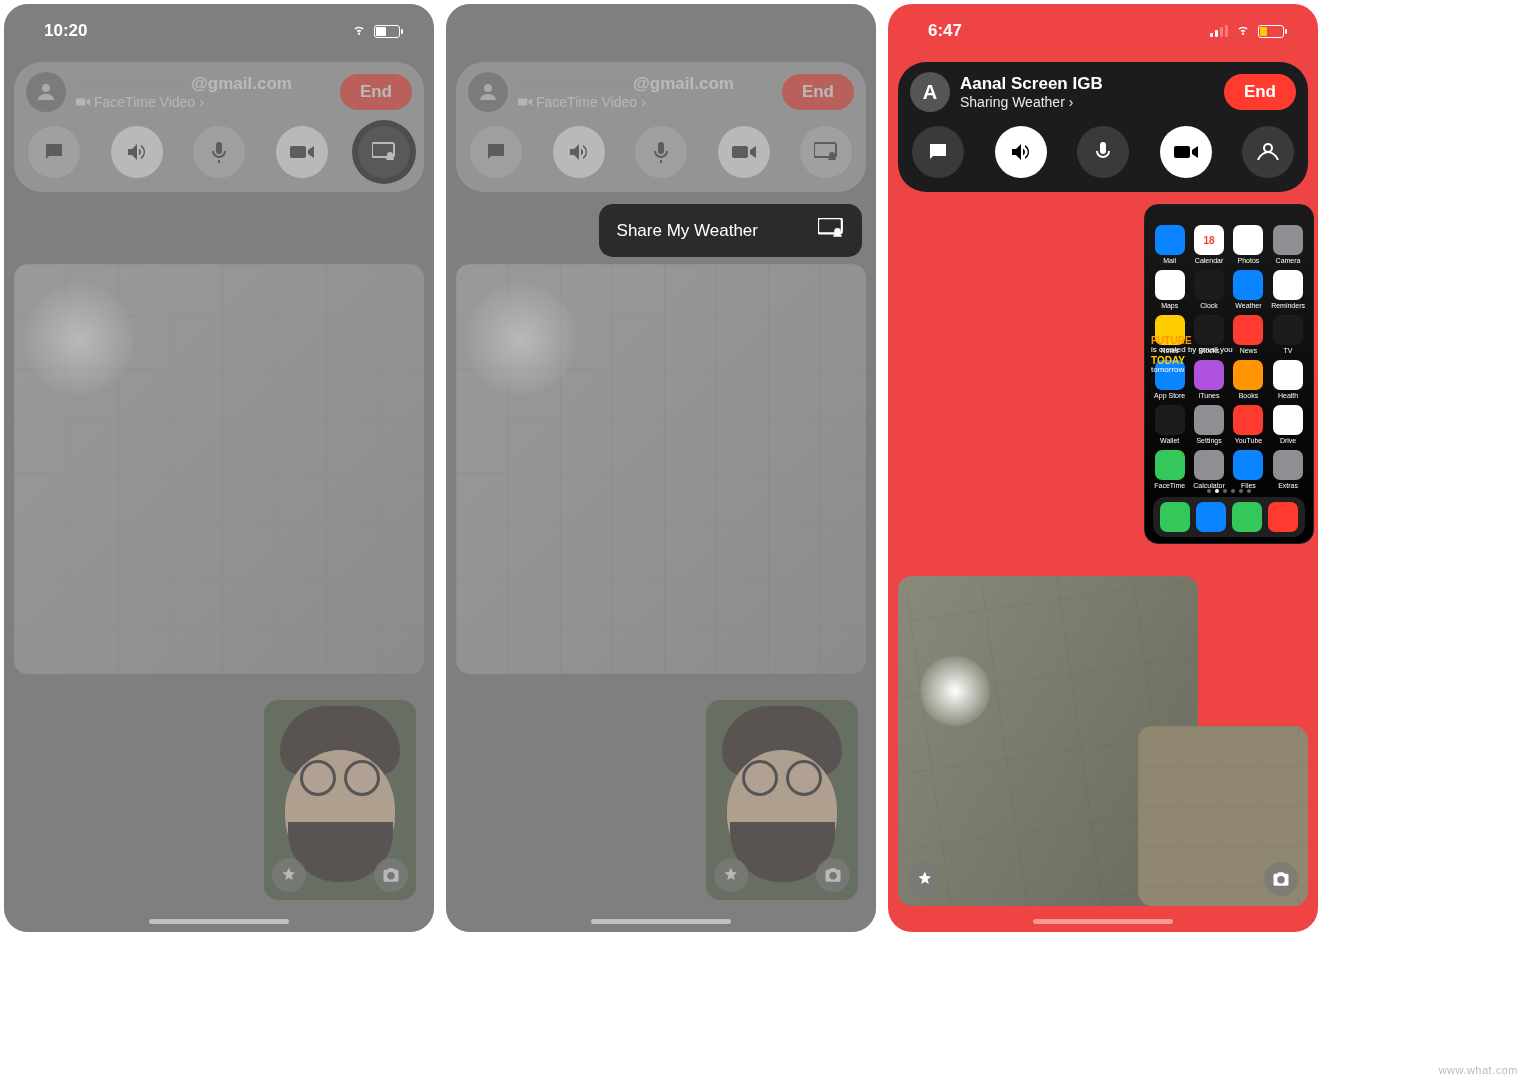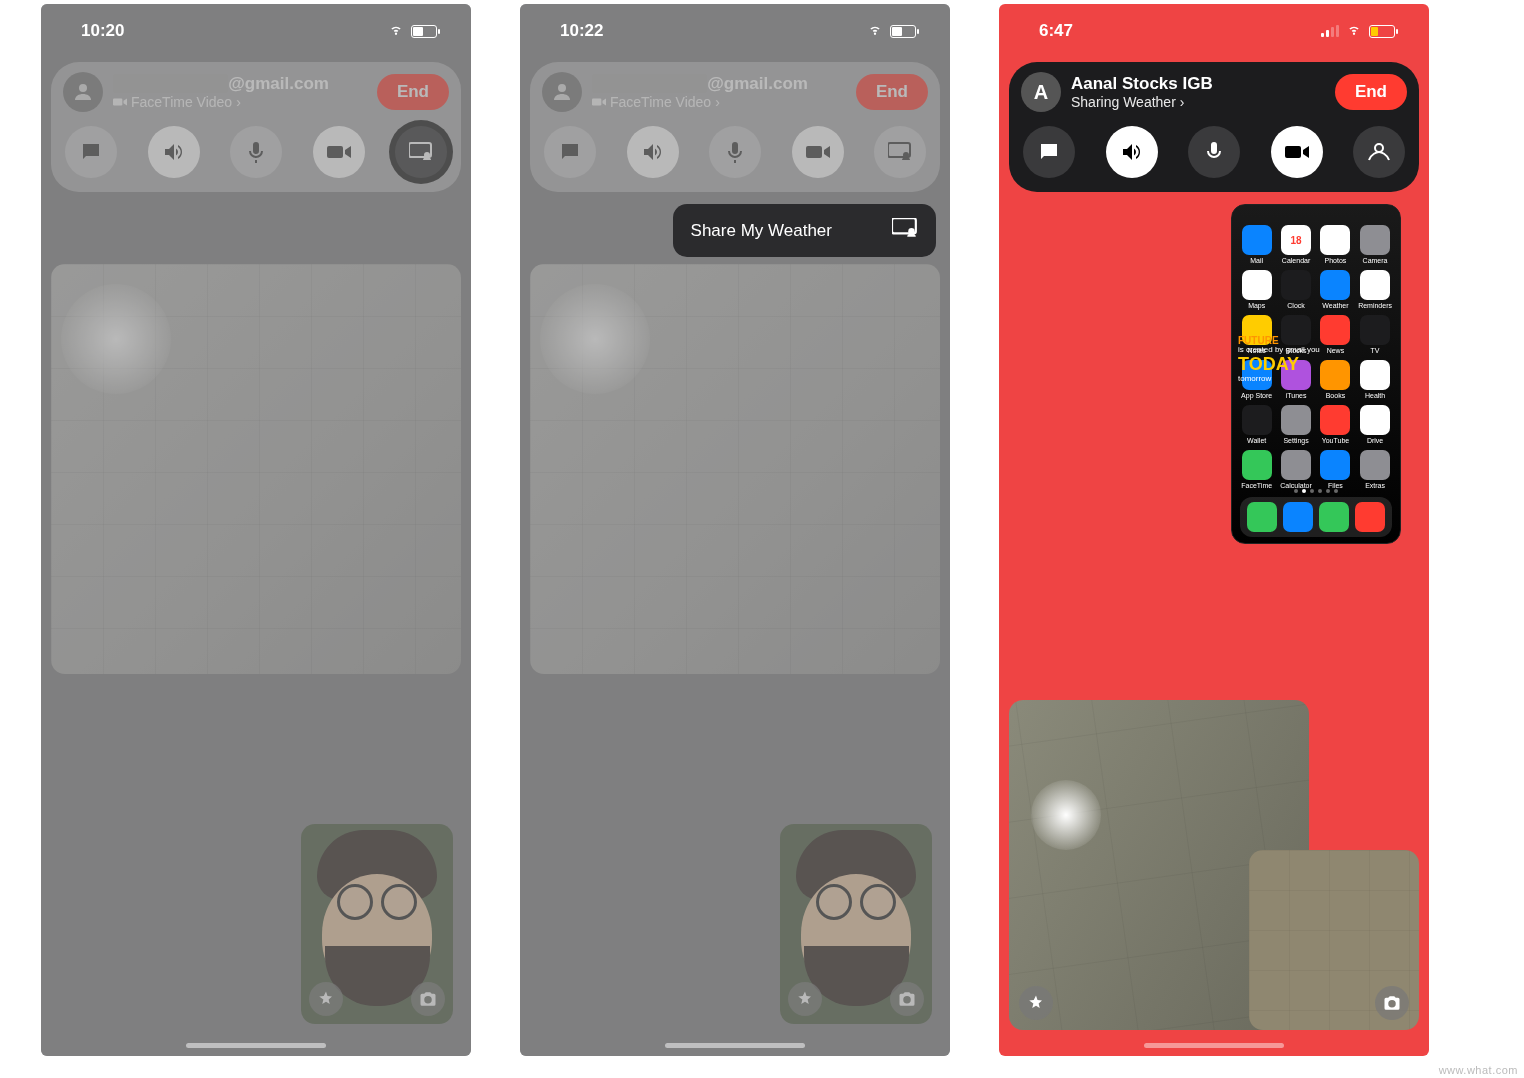--- a/index.html
+++ b/index.html
@@ -1,18 +1,18 @@
 <!DOCTYPE html>
 <html><head>
 <meta charset="utf-8">
 <style>
   * { box-sizing: border-box; margin: 0; padding: 0; }
   html, body { width: 1524px; height: 1078px; background: #fff; font-family: -apple-system, "SF Pro Text", "Helvetica Neue", Arial, sans-serif; }
   .stage { display: flex; gap: 12px; padding: 4px; }
-  .phone { width: 430px; height: 1052px; border-radius: 6px; position: relative; overflow: hidden; margin-left: 37px; }
+  .phone { width: 430px; height: 928px; border-radius: 24px; position: relative; overflow: hidden; }
   .phone.dim { background: #7f7f81; }
   .phone.dark { background: #ef4444; }
   .overlay-dim::after { content:""; position:absolute; inset:0; background:rgba(128,128,128,0.55); pointer-events:none; z-index:50; }
 
   
   .statusbar { position: absolute; top: 0; left: 0; right: 0; height: 54px; display: flex; align-items: center; justify-content: space-between; padding: 0 34px 0 40px; color: #fff; font-weight: 600; font-size: 17px; z-index: 60; }
   .statusbar .right { display: flex; align-items: center; gap: 6px; }
   .sig-bars { display:flex; align-items:flex-end; gap:2px; height:12px; }
   .sig-bars span { width:3px; background:#fff; border-radius:1px; }
   .sig-bars span:nth-child(1){height:4px;} .sig-bars span:nth-child(2){height:7px;} .sig-bars span:nth-child(3){height:10px;} .sig-bars span:nth-child(4){height:12px;}
@@ -64,21 +64,21 @@
   .memoji .hair { position:absolute; top:6px; width:120px; height:70px; background:#2a1f1a; border-radius:60px 60px 30px 30px; }
   .memoji .beard { position:absolute; bottom:18px; width:105px; height:60px; background:#2a1f1a; border-radius:0 0 50px 50px; }
   .memoji .glasses { position:absolute; top:60px; display:flex; gap:8px; }
   .memoji .glasses span { width:36px; height:36px; border:3px solid #222; border-radius:50%; background:rgba(255,255,255,0.1); }
   .pipbtn { position:absolute; width:34px; height:34px; border-radius:50%; background:rgba(120,120,120,0.7); display:flex; align-items:center; justify-content:center; }
   .pipbtn.left { bottom:8px; left:8px; }
   .pipbtn.right { bottom:8px; right:8px; }
   .pipbtn svg { width:18px; height:18px; fill:#fff; }
 
   
-  .shared-screen { position:absolute; top:200px; right:28px; width:170px; height:340px; border-radius:14px; background:linear-gradient(#1a1a1a,#000); border:1px solid #222; overflow:hidden; }
+  .shared-screen { position:absolute; top:200px; right:4px; width:170px; height:340px; border-radius:14px; background:linear-gradient(#1a1a1a,#000); border:1px solid #222; overflow:hidden; }
   .shared-screen .quote { position:absolute; left:6px; top:130px; font-size:10px; color:#ff9500; font-weight:700; line-height:1.1; }
   .shared-screen .quote small { color:#fff; font-weight:400; font-size:8px; display:block; }
   .appgrid { position:absolute; top:20px; left:8px; right:8px; display:grid; grid-template-columns:repeat(4,1fr); gap:6px 6px; }
   .app { display:flex; flex-direction:column; align-items:center; gap:2px; }
   .app .ico { width:30px; height:30px; border-radius:7px; }
   .app .lbl { font-size:7px; color:#fff; text-align:center; white-space:nowrap; }
   .dock { position:absolute; bottom:6px; left:8px; right:8px; height:40px; background:rgba(255,255,255,0.12); border-radius:12px; display:flex; align-items:center; justify-content:space-around; padding:0 4px; }
   .dock .ico { width:30px; height:30px; border-radius:7px; }
   .dots { position:absolute; bottom:50px; left:0; right:0; display:flex; justify-content:center; gap:4px; }
   .dots span { width:4px; height:4px; border-radius:50%; background:rgba(255,255,255,0.4); }
@@ -194,31 +194,20 @@
       <div class="pipbtn right">
           <svg viewBox="0 0 24 24">
             <path d="M20 5h-3l-2-2H9L7 5H4a2 2 0 00-2 2v12a2 2 0 002 2h16a2 2 0 002-2V7a2 2 0 00-2-2zm-8 13a5 5 0 110-10 5 5 0 010 10z"></path>
           </svg>
         </div>
     </div>
     <div class="homebar"></div>
   </div>
 
   <div class="phone dim overlay-dim">
-    <div class="statusbar">
-      <span>10:22</span>
-      <div class="right">
-        <span><svg viewBox="0 0 24 24" width="18" height="14">
-              <path fill="#fff" d="M12 18a2 2 0 100 4 2 2 0 000-4zm-4-3a6 6 0 018 0l-2 2a3 3 0 00-4 0zm-4-4a12 12 0 0116 0l-2 2a9 9 0 00-12 0z"></path>
-            </svg></span>
-        <div class="battery">
-            <div class="fill"></div>
-          </div>
-      </div>
-    </div>
 
     <div class="callcard light">
       <div class="toprow">
         <div class="avatar">
             <svg viewBox="0 0 24 24" width="24" height="24">
               <circle cx="12" cy="8" r="4"></circle>
               <path d="M4 20c0-4 4-6 8-6s8 2 8 6"></path>
             </svg>
           </div>
         <div class="names">
@@ -320,21 +309,21 @@
         <div class="battery low">
             <div class="fill"></div>
           </div>
       </div>
     </div>
 
     <div class="callcard dark">
       <div class="toprow">
         <div class="avatar">A</div>
         <div class="names">
-          <div class="title">Aanal Stocks IGB</div>
+          <div class="title">Aanal Screen IGB</div>
           <div class="sub">
               <span>Sharing Weather</span>
               <span>›</span>
             </div>
         </div>
         <button class="endbtn">End</button>
       </div>
       <div class="ctrlrow">
         <div class="ctrl">
             <svg viewBox="0 0 24 24">
@@ -460,21 +449,21 @@
             <div class="ico c-blue"></div>
             <div class="lbl">Files</div>
           </div>
           <div class="app">
             <div class="ico c-grey"></div>
             <div class="lbl">Extras</div>
           </div>
         </div>
       <div class="quote">
         <span>FUTURE</span><small>is created by gmail you</small>
-        <span style="color:#ffcc00;font-size:18px">TODAY</span><small>tomorrow</small>
+        <span style="color:#ffcc00;font-size:10px">TODAY</span><small>tomorrow</small>
       </div>
       <div class="dots">
           <span></span>
           <span class="on"></span>
           <span></span>
           <span></span>
           <span></span>
           <span></span>
         </div>
       <div class="dock" id="dock">

